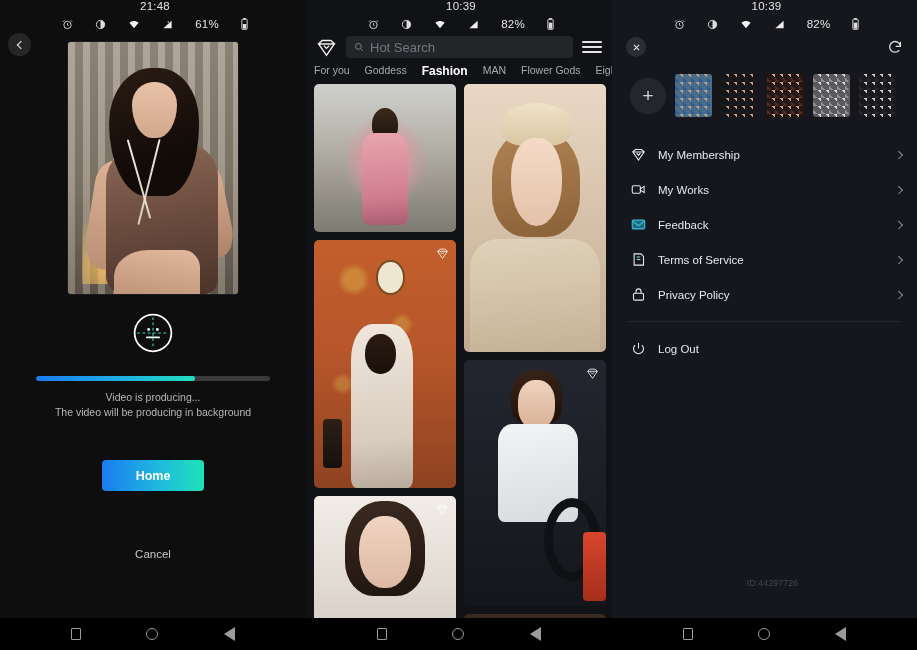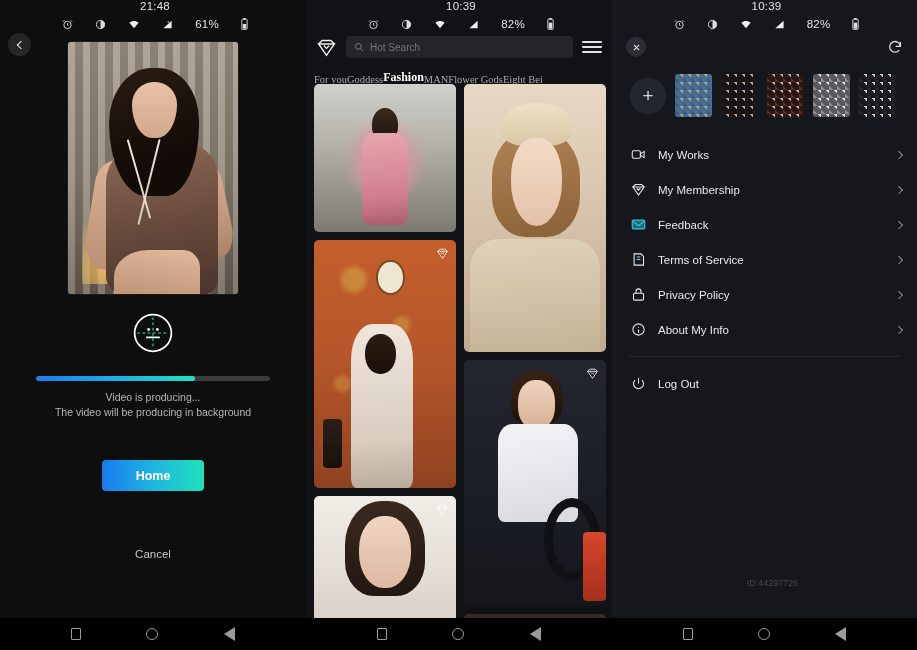--- a/index.html
+++ b/index.html
@@ -136,27 +136,27 @@
     color:#c6c6c6; font-size:11.5px;
   }
 
   
   .p2-top { display:flex; align-items:center; gap:9px; padding:0 10px; height:34px; }
   .p2-logo { width:21px; height:21px; flex:0 0 21px; }
   .p2-search {
     flex:1; height:22px; background:#242528; border-radius:4px;
     display:flex; align-items:center; gap:6px; padding:0 8px;
   }
-  .p2-search-ph { color:#737680; font-size:10px; }
+  .p2-search-ph { color:#737680; font-size:13px; }
   .p2-menu { width:20px; display:flex; flex-direction:column; gap:3.5px; flex:0 0 20px; }
   .p2-menu i { display:block; height:1.8px; background:#e4e4e4; border-radius:2px; }
 
   .p2-tabs {
-    display:flex; align-items:flex-end; padding:0 8px;
-    height:26px; overflow:hidden; white-space:nowrap;font-family:Liberation Serif, serif;
+    display:flex; gap:15px; padding:0 8px;
+    height:26px; overflow:hidden; white-space:nowrap;
   }
   .p2-tab { color:#a6a9b0; font-size:10.5px; position:relative; padding-bottom:5px; }
   .p2-tab.active { color:#fff; font-size:12px; font-weight:700; }
   .p2-tab.active::after {
     content:""; position:absolute; left:50%; bottom:0; transform:translateX(-50%);
     width:20px; height:2.5px; border-radius:2px;
     background:linear-gradient(90deg,#18b88a,#2fe0b0);
   }
 
   .p2-grid { position:absolute; left:0; top:84px; right:0; bottom:32px; overflow:hidden; }
@@ -587,37 +587,37 @@
       <div class="ava ava-3"></div>
       <div class="ava ava-4"></div>
       <div class="ava ava-5"></div>
     </div>
 
     <div class="p3-list">
 
       <div class="p3-item">
         <span class="p3-ico">
           <svg width="15" height="15" viewBox="0 0 24 24" fill="none" stroke="#e8eaee" stroke-width="1.7">
-              <rect x="2" y="6" width="13" height="12" rx="2"></rect>
-              <path d="M15 11l6-4v10l-6-4z"></path>
+              <path d="M3 8h18l-9 13z"></path>
+              <path d="M3 8l4-4h10l4 4"></path>
+              <path d="M9 10l3 3 3-3"></path>
             </svg>
         </span>
-        <span class="p3-label">My Works</span>
+        <span class="p3-label">My Membership</span>
         <span class="chev-r"></span>
       </div>
 
       <div class="p3-item">
         <span class="p3-ico">
           <svg width="15" height="15" viewBox="0 0 24 24" fill="none" stroke="#e8eaee" stroke-width="1.7">
-              <path d="M3 8h18l-9 13z"></path>
-              <path d="M3 8l4-4h10l4 4"></path>
-              <path d="M9 10l3 3 3-3"></path>
+              <rect x="2" y="6" width="13" height="12" rx="2"></rect>
+              <path d="M15 11l6-4v10l-6-4z"></path>
             </svg>
         </span>
-        <span class="p3-label">My Membership</span>
+        <span class="p3-label">My Works</span>
         <span class="chev-r"></span>
       </div>
 
 
       <div class="p3-item">
         <span class="p3-ico">
           <svg width="15" height="15" viewBox="0 0 24 24" fill="none" stroke="#3fbfd8" stroke-width="1.8">
               <rect x="2" y="5" width="20" height="14" rx="2" fill="#1d6c7d"></rect>
               <path d="M3 7l9 7 9-7"></path>
             </svg>
@@ -641,30 +641,20 @@
         <span class="p3-ico">
           <svg width="15" height="15" viewBox="0 0 24 24" fill="none" stroke="#e8eaee" stroke-width="1.7">
               <rect x="4" y="10" width="16" height="11" rx="2"></rect>
               <path d="M8 10V7a4 4 0 0 1 8 0v3"></path>
             </svg>
         </span>
         <span class="p3-label">Privacy Policy</span>
         <span class="chev-r"></span>
       </div>
 
-      <div class="p3-item">
-        <span class="p3-ico">
-          <svg width="15" height="15" viewBox="0 0 24 24" fill="none" stroke="#e8eaee" stroke-width="1.7">
-              <circle cx="12" cy="12" r="9"></circle>
-              <path d="M12 8v1M12 12v5"></path>
-            </svg>
-        </span>
-        <span class="p3-label">About My Info</span>
-        <span class="chev-r"></span>
-      </div>
 
       <div class="p3-div"></div>
 
       <div class="p3-item">
         <span class="p3-ico">
           <svg width="15" height="15" viewBox="0 0 24 24" fill="none" stroke="#e8eaee" stroke-width="1.7">
               <path d="M12 3v9"></path>
               <path d="M6.5 6.5a8 8 0 1 0 11 0"></path>
             </svg>
         </span>

